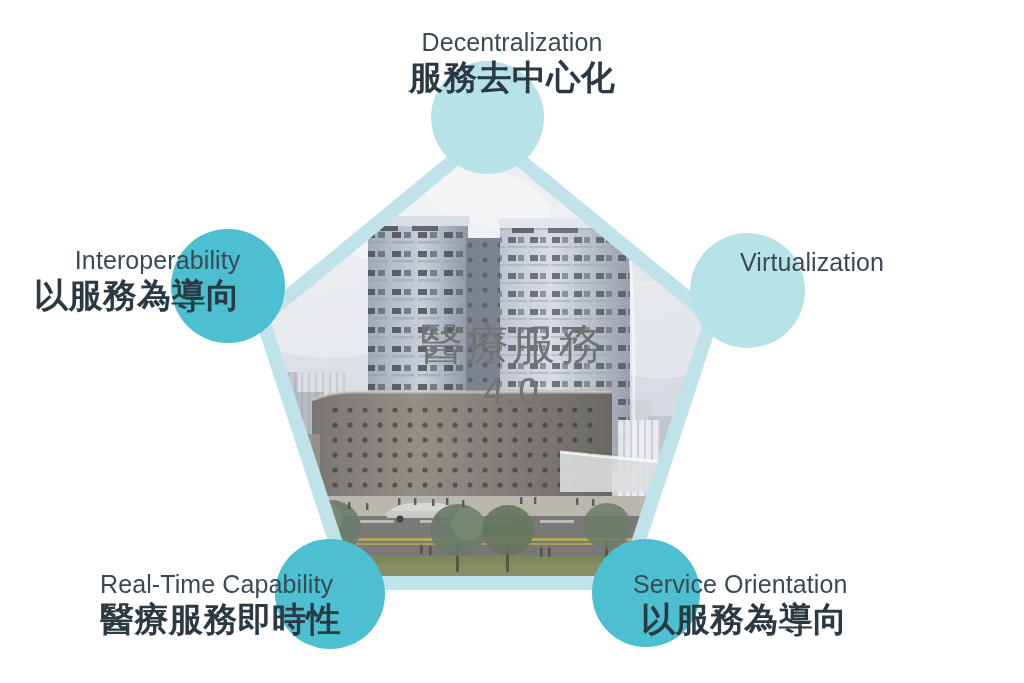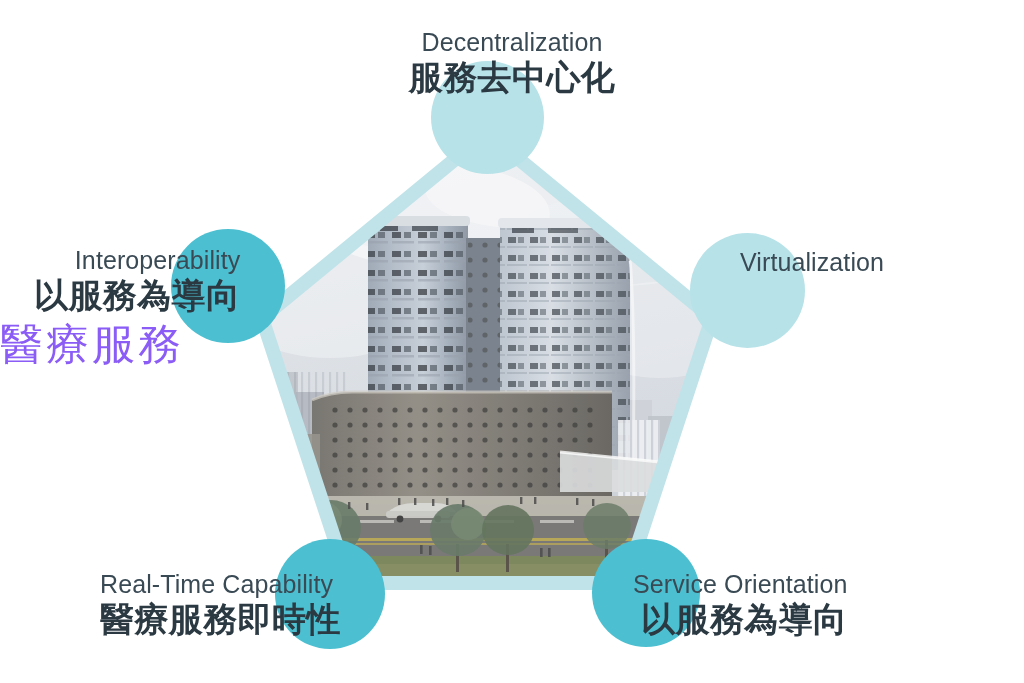--- a/index.html
+++ b/index.html
@@ -78,22 +78,22 @@
   #label-virtualization   { left: 740px; top: 248px; text-align: center; }
   #label-realtime         { left: 100px; top: 570px; text-align: left; }
   #label-service          { left: 633px; top: 570px; text-align: right; }
 
   
   #center-caption {
     position: absolute;
     left: 0;
     top: 322px;
     width: 1024px;
-    text-align: left;
-    color: #8b5cf6;
+    text-align: center;
+    color: #737373;
     line-height: 1.05;
     pointer-events: none;
   }
   #center-caption .zh {
     display: block;
     font-size: 43px;
     font-weight: 400;
     letter-spacing: 3px;
   }
   #center-caption .ver {
@@ -320,15 +320,16 @@
     <span class="zh">醫療服務即時性</span>
   </div>
 
   <div class="node-label" id="label-service">
     <span class="en">Service Orientation</span>
     <span class="zh">以服務為導向</span>
   </div>
 
   <div id="center-caption">
     <span class="zh">醫療服務</span>
+    <span class="ver">4.0</span>
   </div>
 
 </div>
 
 </body></html>

